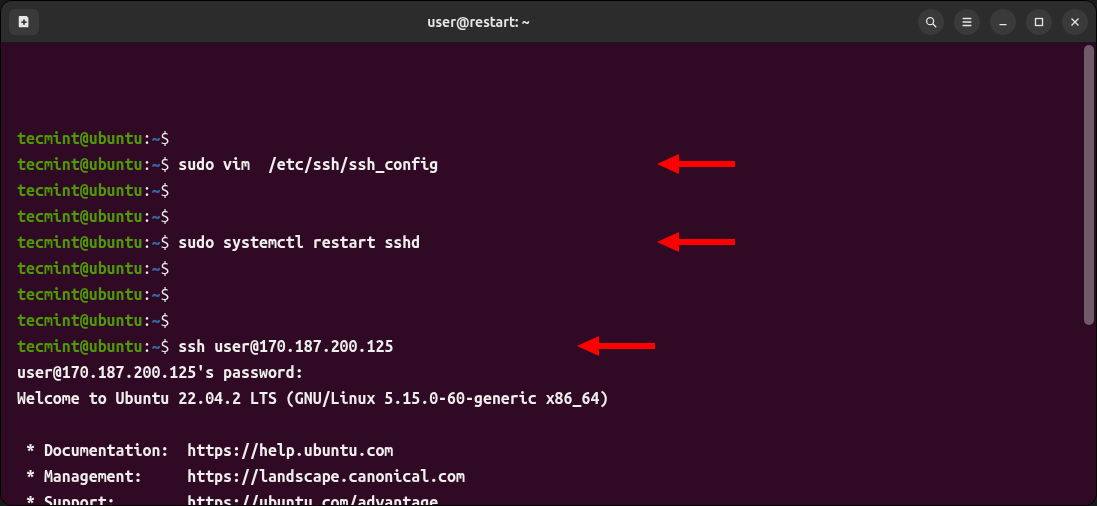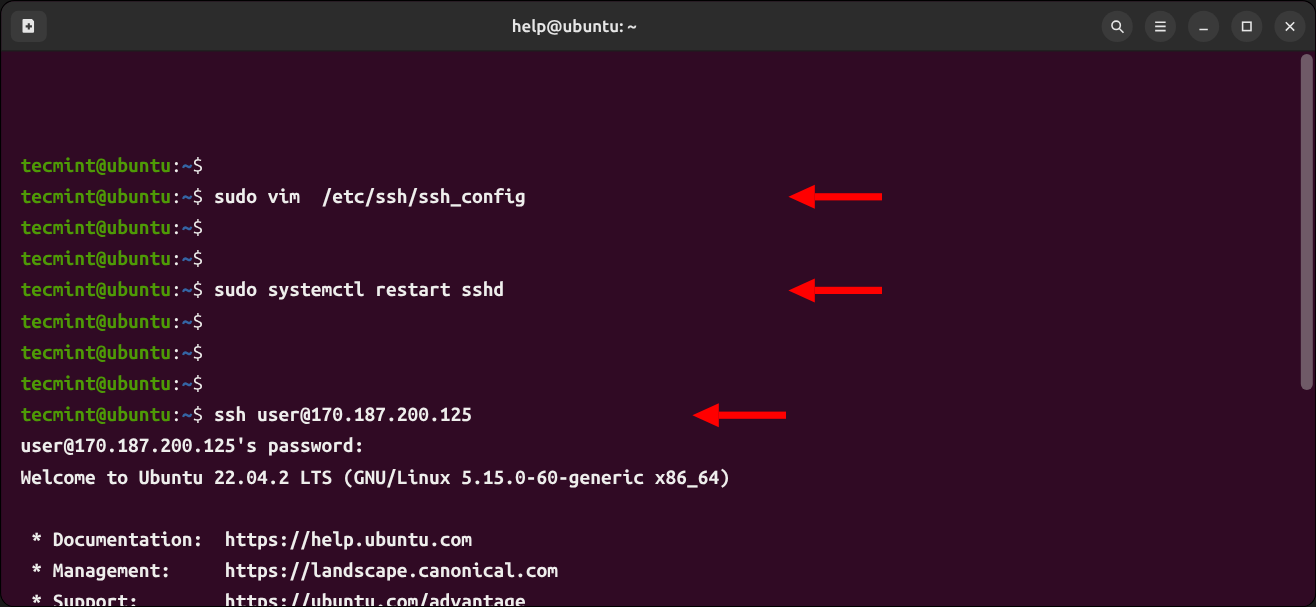--- a/index.html
+++ b/index.html
@@ -102,21 +102,21 @@
 
 <div class="window">
   <div class="titlebar">
     <div class="titlebar-left">
       <div class="tb-btn">
         <svg viewBox="0 0 16 16">
             <path fill="currentColor" d="M3 1h8l2 2v10a1 1 0 0 1-1 1H3a1 1 0 0 1-1-1V2a1 1 0 0 1 1-1zm4 4v2H5v2h2v2h2V9h2V7H9V5H7z"></path>
           </svg>
       </div>
     </div>
-    <div class="titlebar-center">help@ubuntu: ~</div>
+    <div class="titlebar-center">user@restart: ~</div>
     <div class="titlebar-right">
       <div class="tb-btn round">
         <svg viewBox="0 0 16 16">
             <circle cx="7" cy="7" r="4" stroke="currentColor" stroke-width="1.5" fill="none"></circle>
             <line x1="10" y1="10" x2="14" y2="14" stroke="currentColor" stroke-width="1.5"></line>
           </svg>
       </div>
       <div class="tb-btn round">
         <svg viewBox="0 0 16 16">
             <path stroke="currentColor" stroke-width="1.5" d="M3 4h10M3 8h10M3 12h10"></path>

